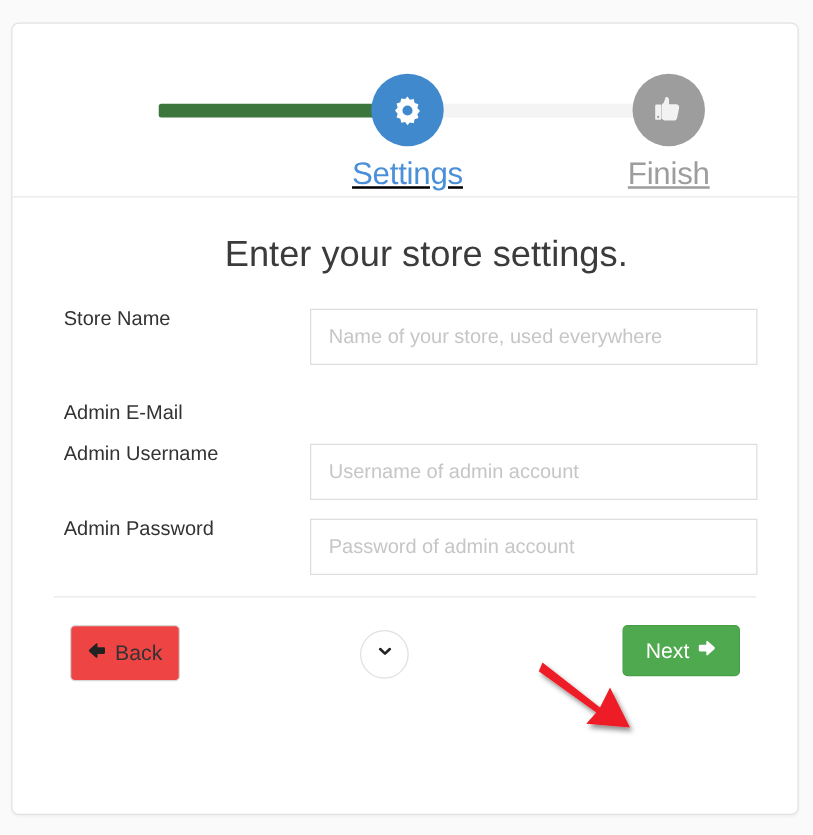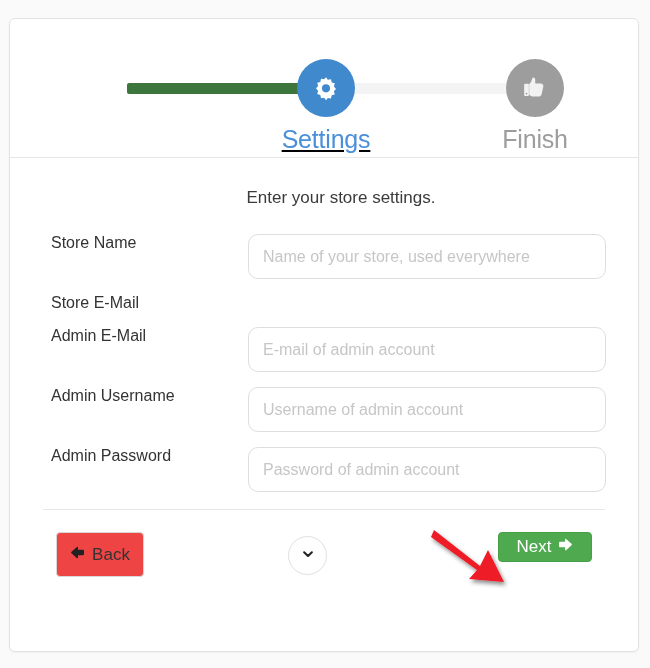--- a/index.html
+++ b/index.html
@@ -80,29 +80,29 @@
 
   .step-label {
     margin-top: 7px;
     font-size: 25px;
     line-height: 30px;
     font-weight: 400;
     letter-spacing: -0.2px;
   }
   .label-green { color: #5f9e5f; }
   .label-blue  { color: #4a90d9; }
-  .label-grey  { color: #9d9d9d; }
+  .label-grey  { color: #9d9d9d; text-decoration: underline; }
 
   
   .wizard-body {
     padding: 22px 32px 0 32px;
   }
   .form-heading {
     text-align: center;
-    font-size: 17px;
+    font-size: 29px;
     color: #3b3b3b;
     font-weight: 400;
     margin: 8px 0 26px 0;
     padding-left: 34px;
   }
 
   .form-row {
     display: flex;
     align-items: flex-start;
     margin-bottom: 15px;
@@ -112,21 +112,21 @@
     flex: 0 0 206px;
     font-size: 16px;
     color: #333333;
     padding-left: 9px;
     box-sizing: border-box;
   }
   .form-input {
     flex: 1 1 auto;
     height: 45px;
     border: 1px solid #dededf;
-    border-radius: 10px;
+    border-radius: 0;
     background: #ffffff;
     font-size: 16px;
     color: #555555;
     padding: 0 14px;
     box-sizing: border-box;
     font-family: "Liberation Sans", sans-serif;
     outline: none;
   }
   .form-input::placeholder {
     color: #c6c6c6;
@@ -163,21 +163,21 @@
     height: 45px;
     background: #ef4444;
     border: 1px solid #d7d7d7;
     color: #333333;
   }
   .btn-next {
     position: absolute;
     right: 14px;
     top: 22px;
     width: 94px;
-    height: 30px;
+    height: 41px;
     background: #4fa94f;
     border: 1px solid #47a047;
     color: #ffffff;
   }
   .btn-collapse {
     position: absolute;
     left: 50%;
     margin-left: -36px;
     top: 26px;
     width: 37px;
@@ -242,26 +242,24 @@
   <div class="wizard-body">
 
     <div class="form-heading">Enter your store settings.</div>
 
     <div class="form-row">
       <div class="form-label">Store Name</div>
       <input class="form-input" type="text" placeholder="Name of your store, used everywhere" style="">
     </div>
 
     <div class="form-row">
-      <div class="form-label">Store E-Mail</div>
     </div>
 
     <div class="form-row">
       <div class="form-label">Admin E-Mail</div>
-      <input class="form-input" type="text" placeholder="E-mail of admin account" style="">
     </div>
 
     <div class="form-row">
       <div class="form-label">Admin Username</div>
       <input class="form-input" type="text" placeholder="Username of admin account" style="">
     </div>
 
     <div class="form-row">
       <div class="form-label">Admin Password</div>
       <input class="form-input" type="text" placeholder="Password of admin account" style="">

